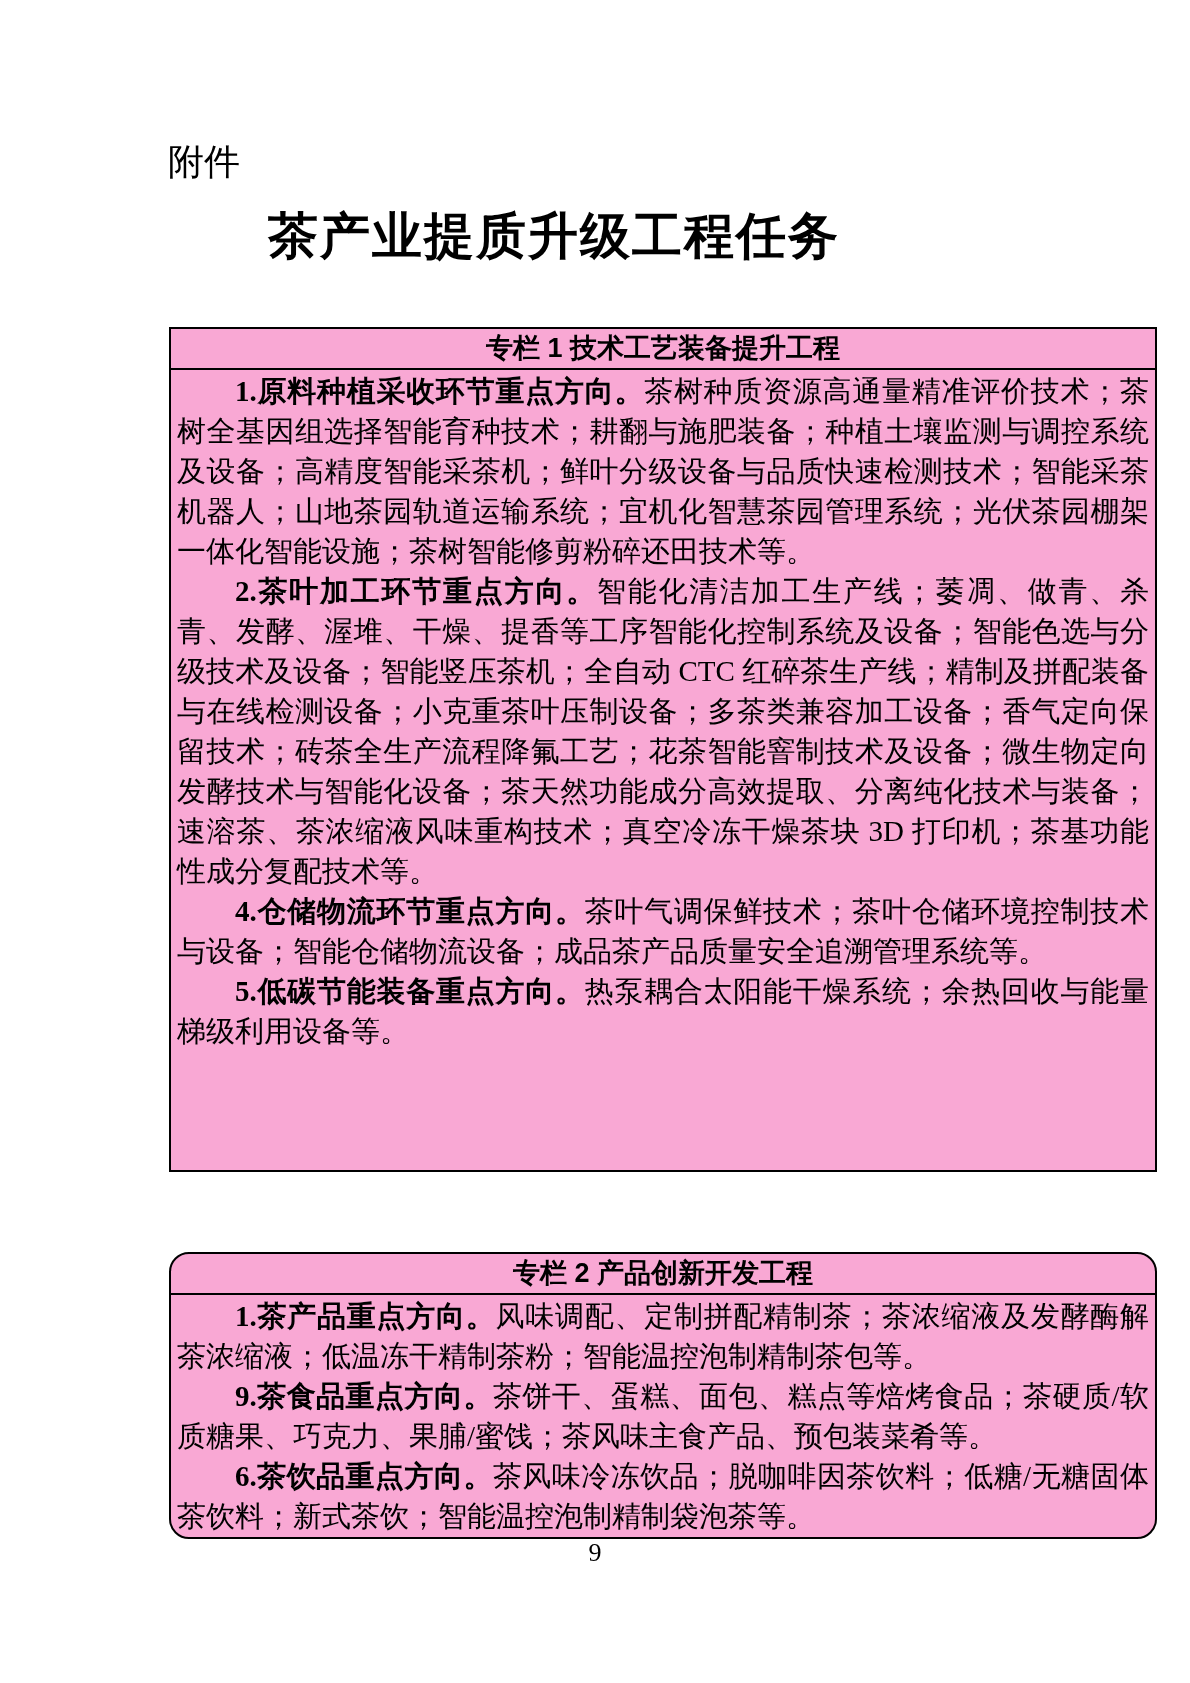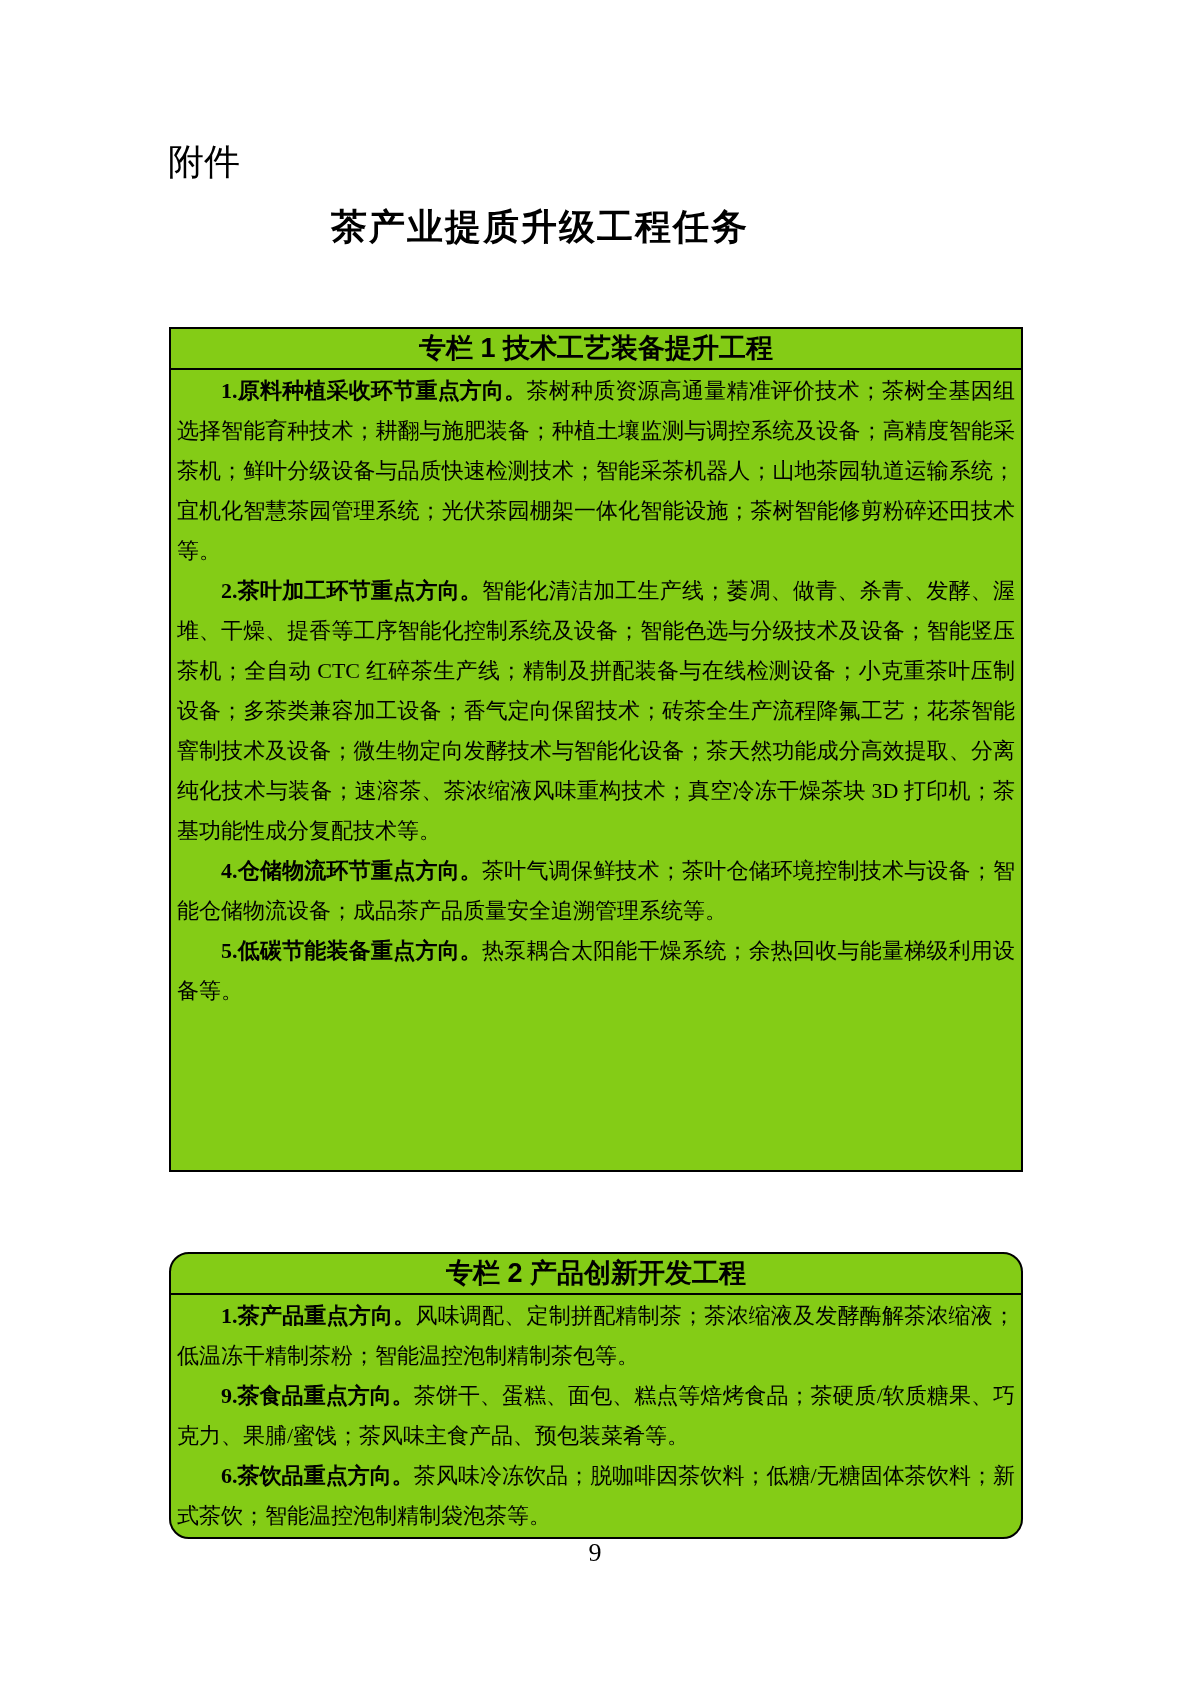--- a/index.html
+++ b/index.html
@@ -18,48 +18,49 @@
     top: 138px;
     font-size: 36px;
     font-family: "Liberation Sans", sans-serif;
   }
   .doc-title {
     position: absolute;
     left: 0;
     top: 203px;
     width: 1080px;
     text-align: center;
-    font-size: 36px;
+    font-size: 50px;
     font-weight: bold;
     letter-spacing: 2px;
     margin: 0;
     font-family: "Liberation Serif", serif;
+    padding-left: 14px;
   }
   .column-box {
     position: absolute;
     left: 169px;
-    width: 854px;
+    width: 988px;
     border: 2px solid #000000;
     box-sizing: border-box;
-    background: #84cc16;
+    background: #f9a8d4;
   }
   .box-1 { top: 327px; height: 845px; }
   .box-2 { top: 1252px; height: 287px; border-radius: 20px; }
   .box-header {
     height: 39px;
     line-height: 39px;
     border-bottom: 2px solid #000000;
     text-align: center;
     font-family: "Liberation Sans", sans-serif;
     font-weight: bold;
     font-size: 27px;
   }
   .box-body {
     padding: 1px 6px 0 6px;
-    font-size: 22px;
+    font-size: 29px;
     line-height: 40px;
     text-align: justify;
     text-justify: inter-character;
   }
   .box-body p {
     margin: 0;
     text-indent: 2em;
   }
   .lead {
     font-weight: bold;

